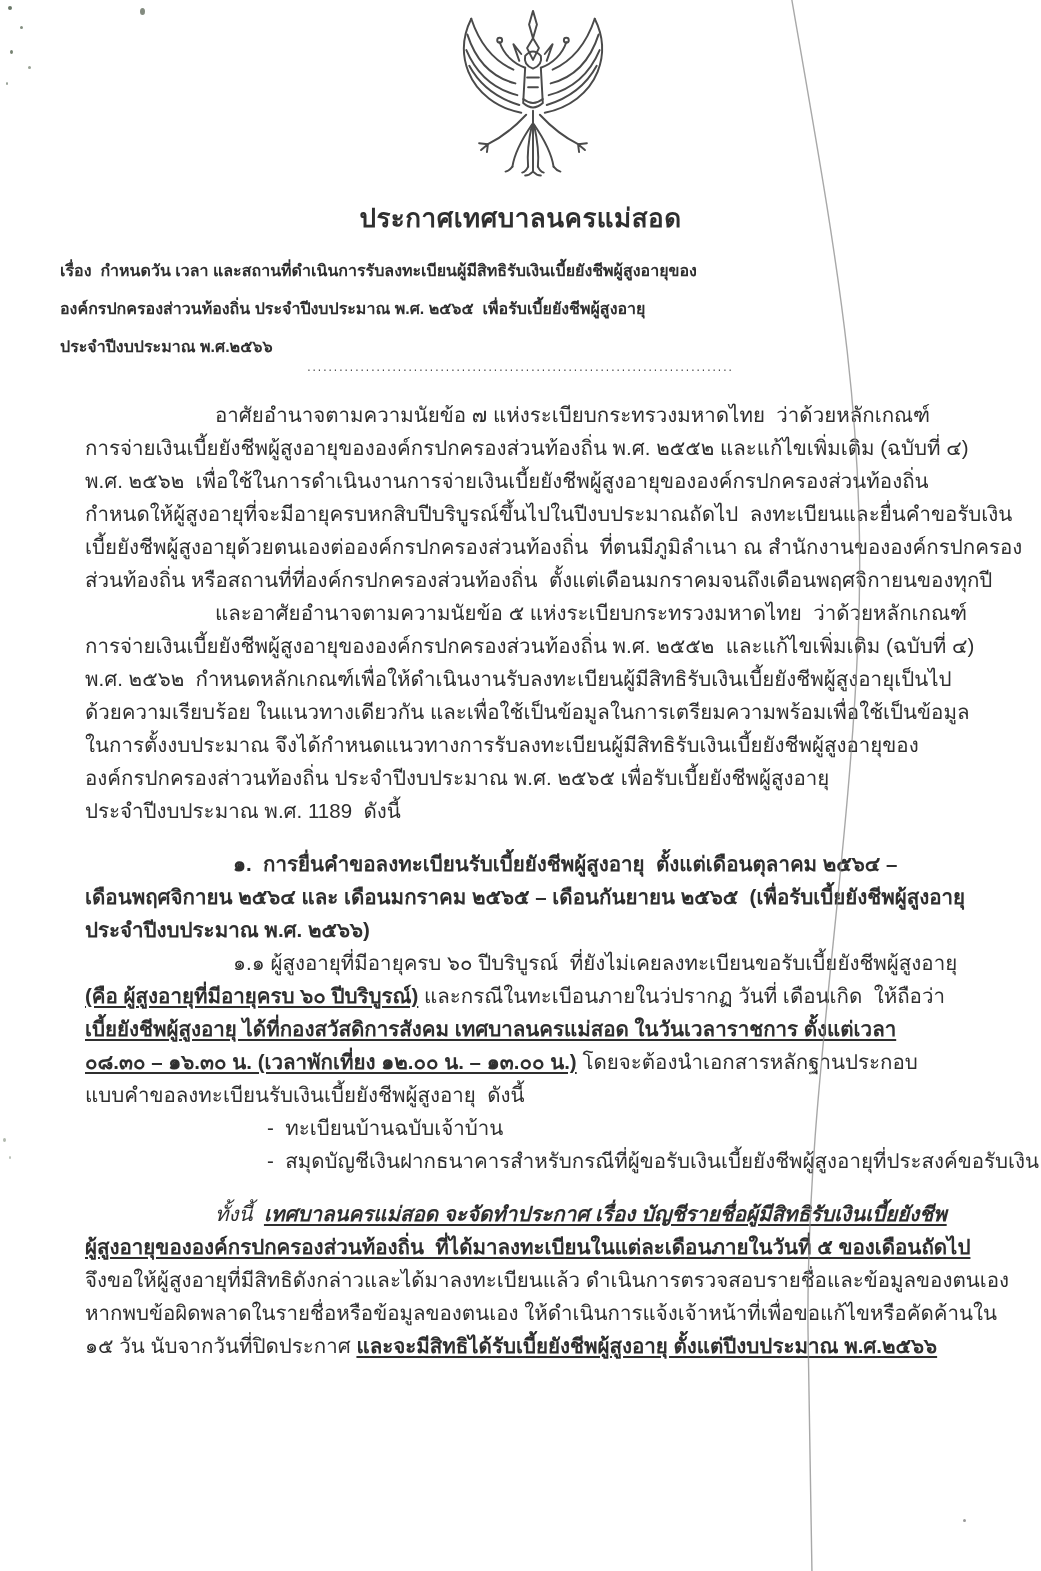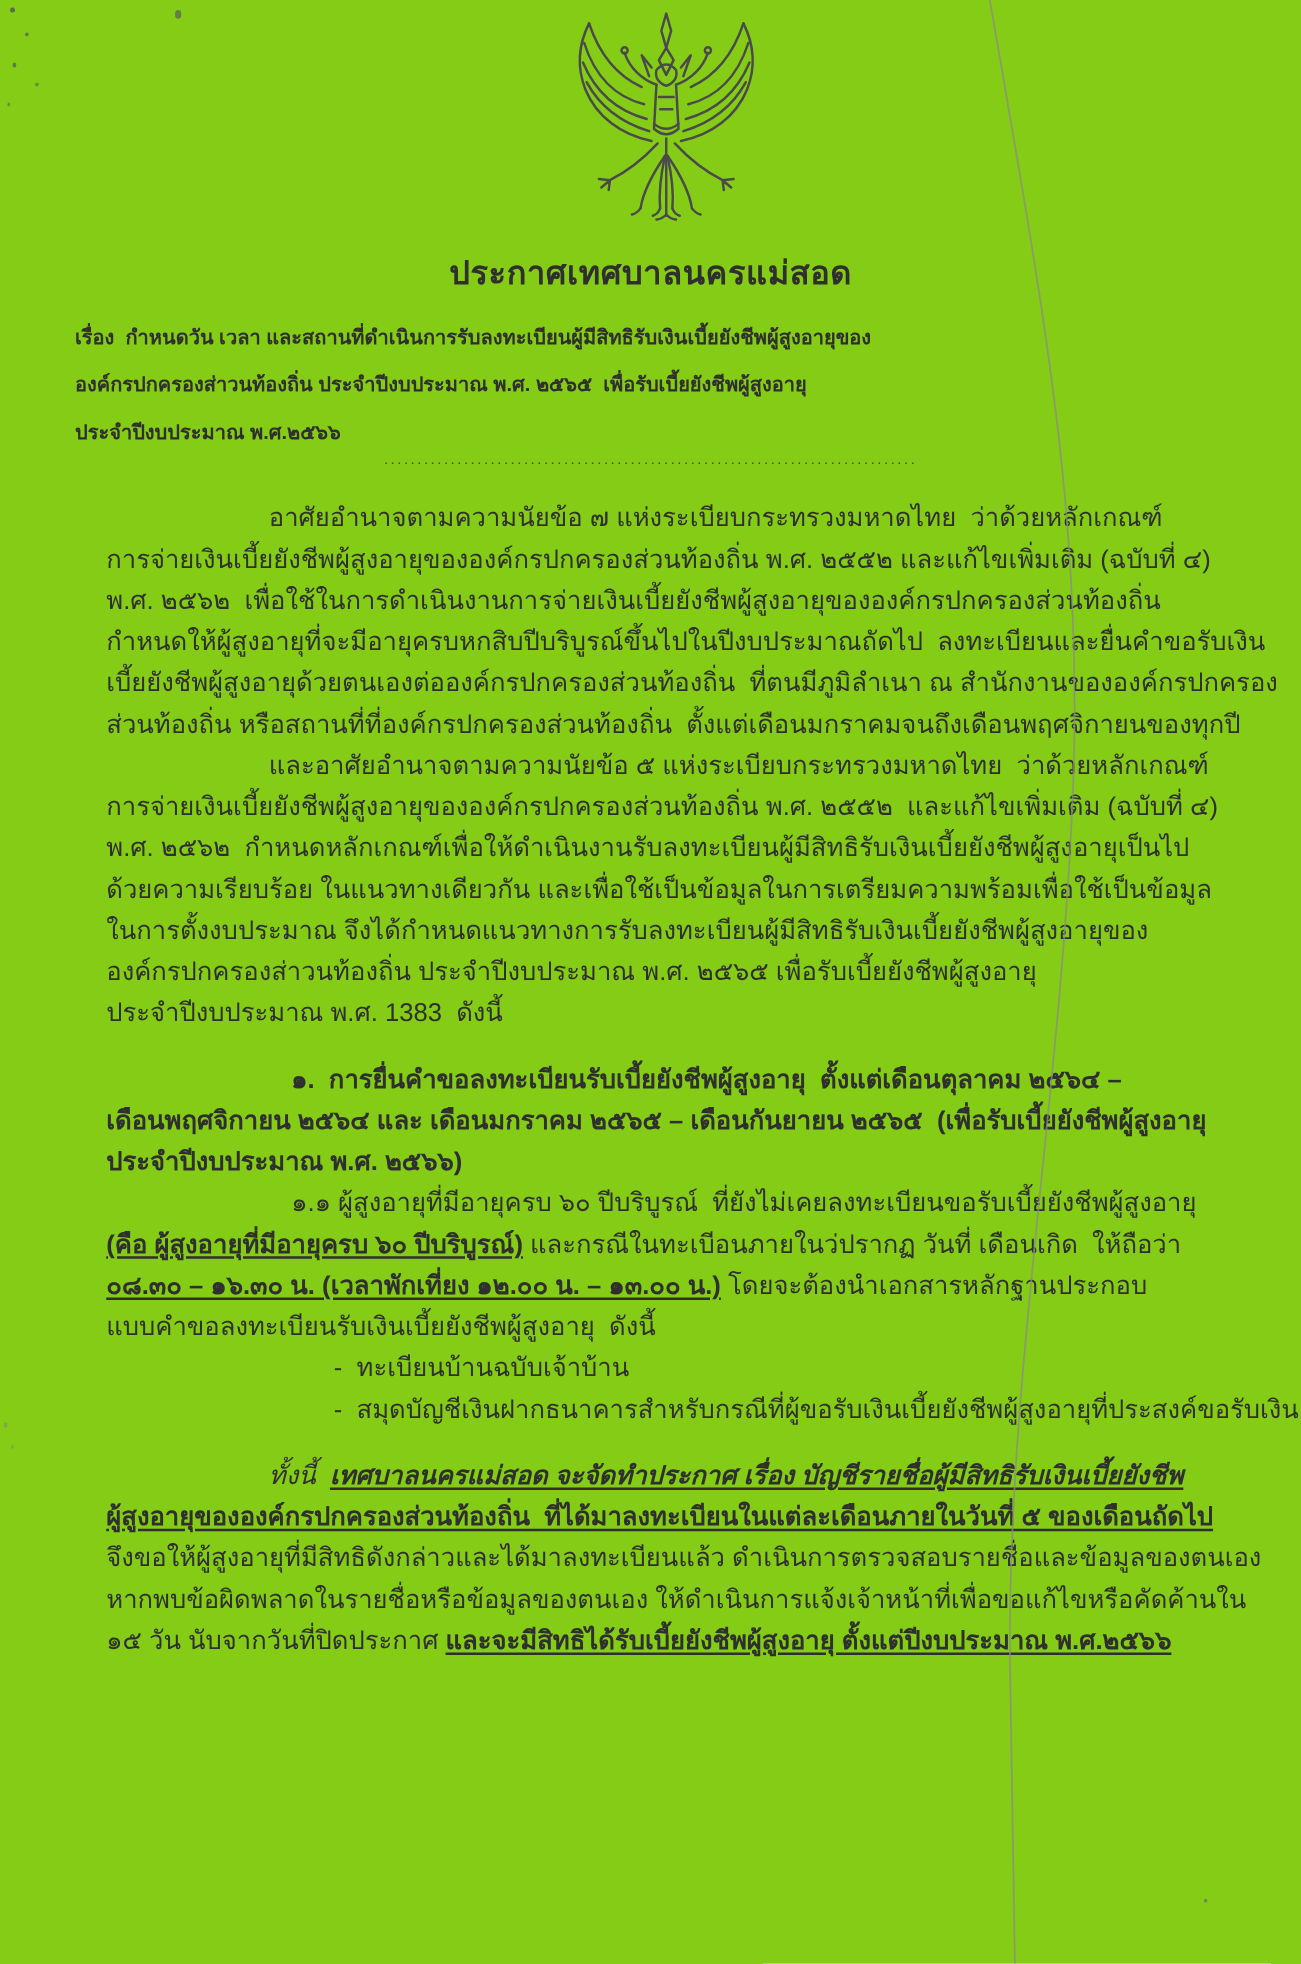--- a/index.html
+++ b/index.html
@@ -1,18 +1,18 @@
 <!DOCTYPE html>
 <html lang="th"><head>
 <meta charset="utf-8">
 <style>
   html,body{margin:0;padding:0;background:#e8e8e8;}
   .page{
     position:relative;width:1041px;height:1571px;margin:0 auto;
-    background:#84cc16;overflow:hidden;
+    background:#ffffff;overflow:hidden;
     font-family:"Liberation Sans", sans-serif;
     color:#2f2f2f;
   }
   
   .emblem{position:absolute;top:5px;left:50%;transform:translateX(-50%);margin-left:12px;}
   .doc-title{
     position:absolute;top:197px;left:0;width:100%;text-align:center;
     font-size:26px;font-weight:700;letter-spacing:.5px;
   }
   .subject{position:absolute;top:252px;left:60px;right:60px;}
@@ -90,28 +90,29 @@
     <div class="ln">พ.ศ. ๒๕๖๒  เพื่อใช้ในการดำเนินงานการจ่ายเงินเบี้ยยังชีพผู้สูงอายุขององค์กรปกครองส่วนท้องถิ่น</div>
     <div class="ln">กำหนดให้ผู้สูงอายุที่จะมีอายุครบหกสิบปีบริบูรณ์ขึ้นไปในปีงบประมาณถัดไป  ลงทะเบียนและยื่นคำขอรับเงิน</div>
     <div class="ln">เบี้ยยังชีพผู้สูงอายุด้วยตนเองต่อองค์กรปกครองส่วนท้องถิ่น  ที่ตนมีภูมิลำเนา ณ สำนักงานขององค์กรปกครอง</div>
     <div class="ln">ส่วนท้องถิ่น หรือสถานที่ที่องค์กรปกครองส่วนท้องถิ่น  ตั้งแต่เดือนมกราคมจนถึงเดือนพฤศจิกายนของทุกปี</div>
     <div class="ln i1">และอาศัยอำนาจตามความนัยข้อ ๕ แห่งระเบียบกระทรวงมหาดไทย  ว่าด้วยหลักเกณฑ์</div>
     <div class="ln">การจ่ายเงินเบี้ยยังชีพผู้สูงอายุขององค์กรปกครองส่วนท้องถิ่น พ.ศ. ๒๕๕๒  และแก้ไขเพิ่มเติม (ฉบับที่ ๔)</div>
     <div class="ln">พ.ศ. ๒๕๖๒  กำหนดหลักเกณฑ์เพื่อให้ดำเนินงานรับลงทะเบียนผู้มีสิทธิรับเงินเบี้ยยังชีพผู้สูงอายุเป็นไป</div>
     <div class="ln">ด้วยความเรียบร้อย ในแนวทางเดียวกัน และเพื่อใช้เป็นข้อมูลในการเตรียมความพร้อมเพื่อใช้เป็นข้อมูล</div>
     <div class="ln">ในการตั้งงบประมาณ จึงได้กำหนดแนวทางการรับลงทะเบียนผู้มีสิทธิรับเงินเบี้ยยังชีพผู้สูงอายุของ</div>
     <div class="ln">องค์กรปกครองส่าวนท้องถิ่น ประจำปีงบประมาณ พ.ศ. ๒๕๖๕ เพื่อรับเบี้ยยังชีพผู้สูงอายุ</div>
-    <div class="ln">ประจำปีงบประมาณ พ.ศ. 1383  ดังนี้</div>
+    <div class="ln">ประจำปีงบประมาณ พ.ศ. 1189  ดังนี้</div>
 
     <div class="ln i2 b gap-s">๑.  การยื่นคำขอลงทะเบียนรับเบี้ยยังชีพผู้สูงอายุ  ตั้งแต่เดือนตุลาคม ๒๕๖๔ –</div>
     <div class="ln b">เดือนพฤศจิกายน ๒๕๖๔ และ เดือนมกราคม ๒๕๖๕ – เดือนกันยายน ๒๕๖๕  (เพื่อรับเบี้ยยังชีพผู้สูงอายุ</div>
     <div class="ln b">ประจำปีงบประมาณ พ.ศ. ๒๕๖๖)</div>
 
     <div class="ln i2">๑.๑ ผู้สูงอายุที่มีอายุครบ ๖๐ ปีบริบูรณ์  ที่ยังไม่เคยลงทะเบียนขอรับเบี้ยยังชีพผู้สูงอายุ</div>
     <div class="ln"><span class="bu">(คือ ผู้สูงอายุที่มีอายุครบ ๖๐ ปีบริบูรณ์)</span><span> และกรณีในทะเบีอนภายในว่ปรากฏ วันที่ เดือนเกิด  ให้ถือว่า</span></div>
+    <div class="ln"><span class="bu">เบี้ยยังชีพผู้สูงอายุ ได้ที่กองสวัสดิการสังคม เทศบาลนครแม่สอด ในวันเวลาราชการ ตั้งแต่เวลา</span></div>
     <div class="ln"><span class="bu">๐๘.๓๐ – ๑๖.๓๐ น. (เวลาพักเที่ยง ๑๒.๐๐ น. – ๑๓.๐๐ น.)</span><span> โดยจะต้องนำเอกสารหลักฐานประกอบ</span></div>
     <div class="ln">แบบคำขอลงทะเบียนรับเงินเบี้ยยังชีพผู้สูงอายุ  ดังนี้</div>
 
     <div class="ln i3">-  ทะเบียนบ้านฉบับเจ้าบ้าน</div>
     <div class="ln i3">-  สมุดบัญชีเงินฝากธนาคารสำหรับกรณีที่ผู้ขอรับเงินเบี้ยยังชีพผู้สูงอายุที่ประสงค์ขอรับเงิน</div>
 
     <div class="ln i1 gap-m"><span>ทั้งนี้  </span><span class="bu">เทศบาลนครแม่สอด จะจัดทำประกาศ เรื่อง บัญชีรายชื่อผู้มีสิทธิรับเงินเบี้ยยังชีพ</span></div>
     <div class="ln"><span class="bu">ผู้สูงอายุขององค์กรปกครองส่วนท้องถิ่น  ที่ได้มาลงทะเบียนในแต่ละเดือนภายในวันที่ ๕ ของเดือนถัดไป</span></div>
     <div class="ln">จึงขอให้ผู้สูงอายุที่มีสิทธิดังกล่าวและได้มาลงทะเบียนแล้ว ดำเนินการตรวจสอบรายชื่อและข้อมูลของตนเอง</div>
     <div class="ln">หากพบข้อผิดพลาดในรายชื่อหรือข้อมูลของตนเอง ให้ดำเนินการแจ้งเจ้าหน้าที่เพื่อขอแก้ไขหรือคัดค้านใน</div>

